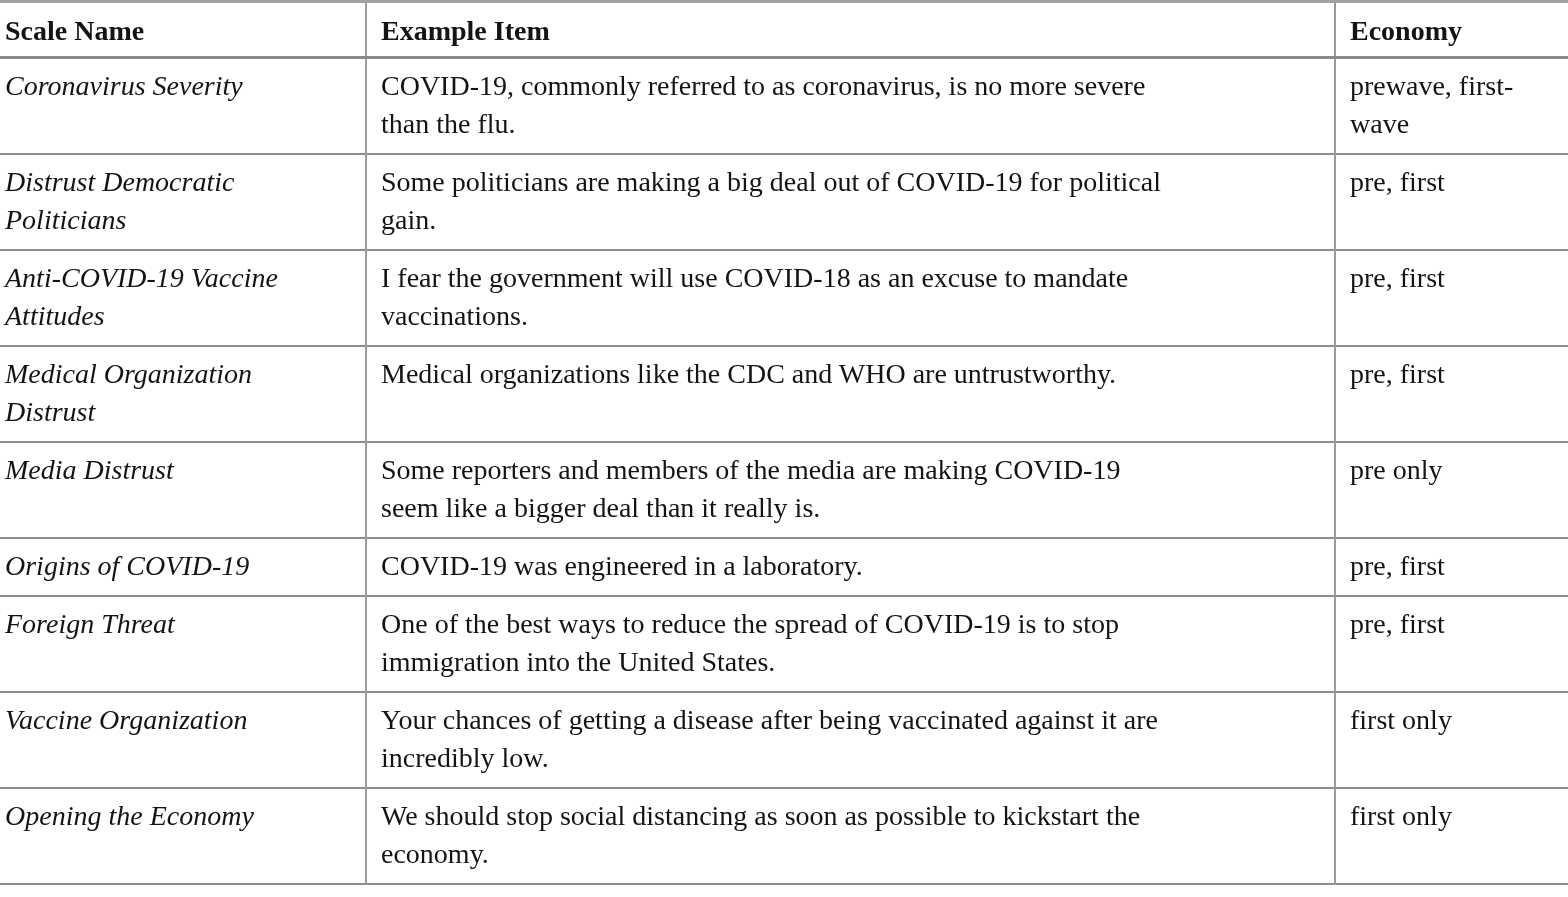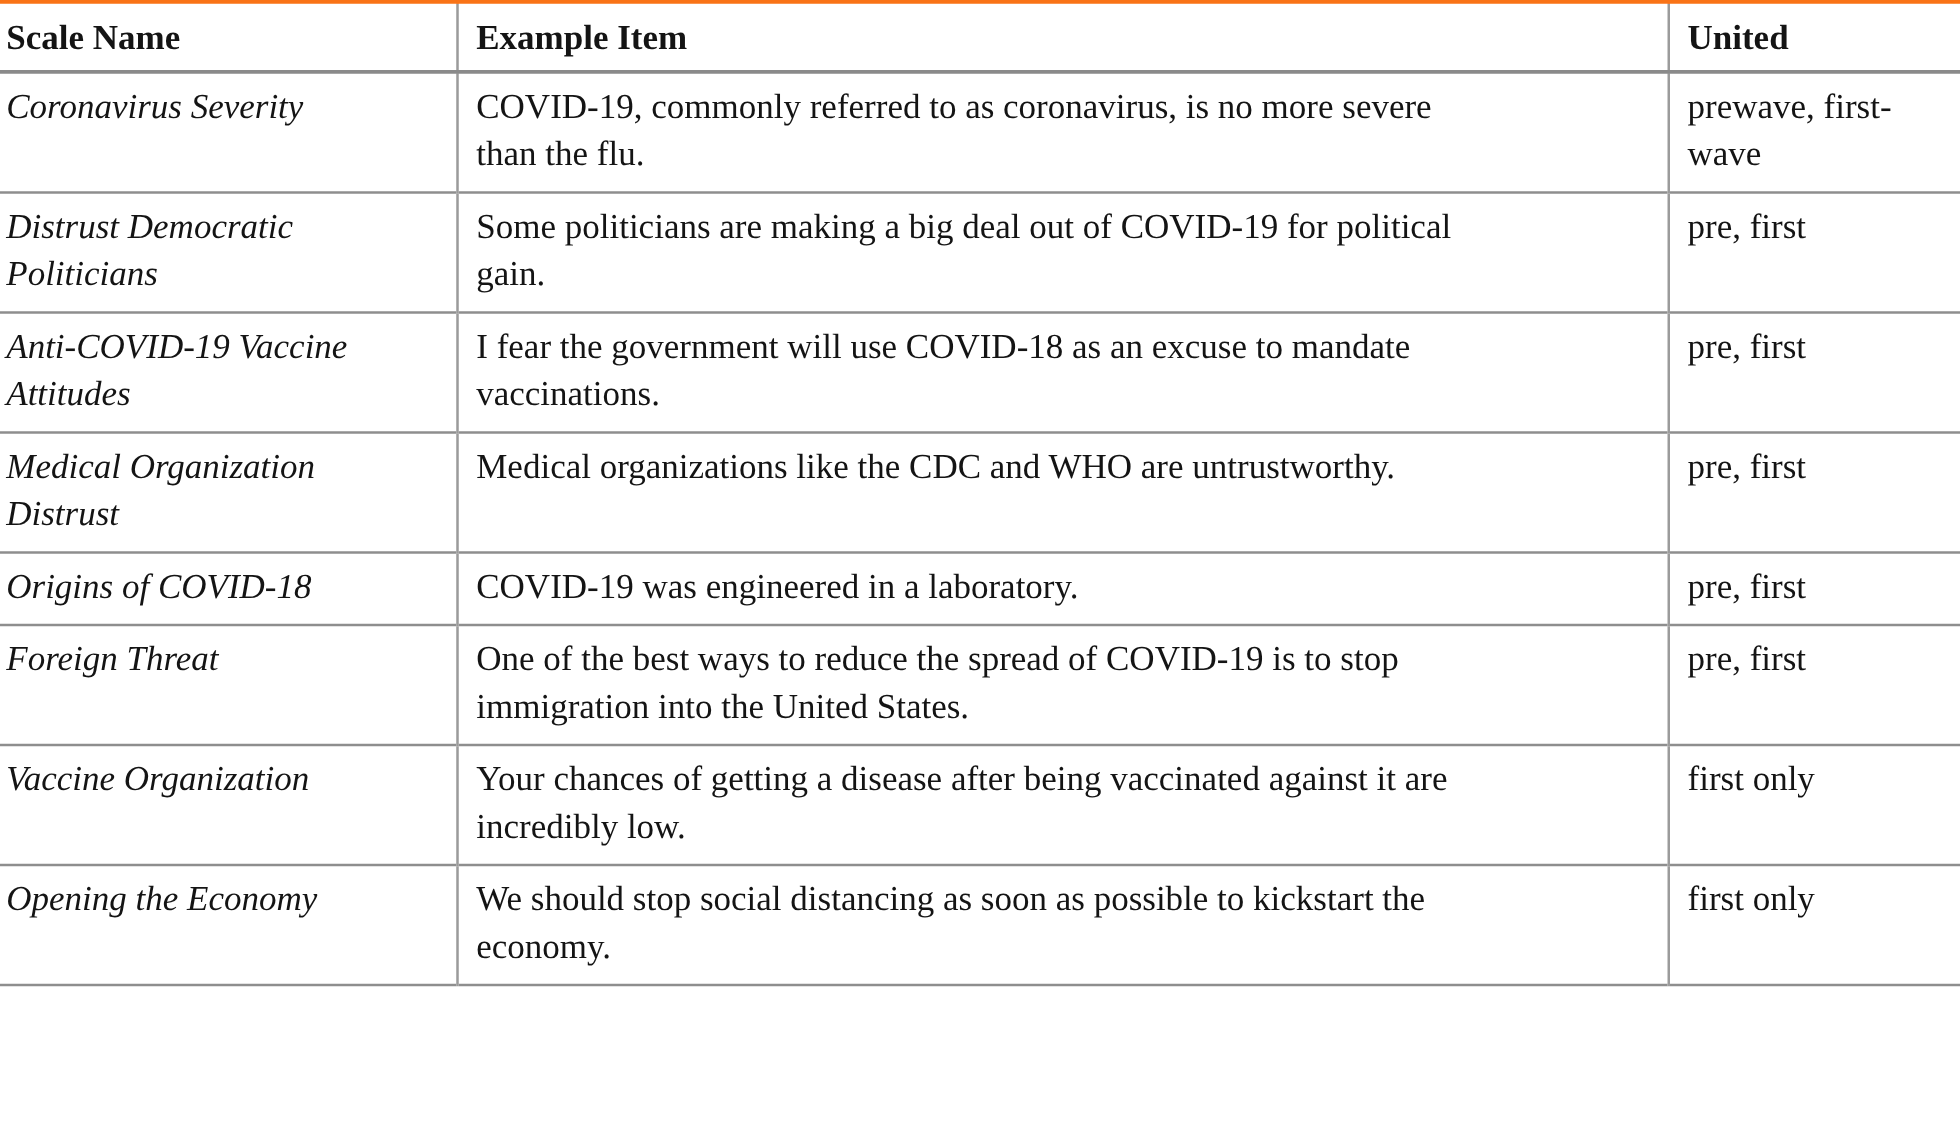--- a/index.html
+++ b/index.html
@@ -11,21 +11,21 @@
     width: 1568px;
     height: 897px;
     font-family: "Liberation Serif", serif;
     color: #141414;
     overflow: hidden;
   }
   table.scales {
     width: 1568px;
     border-collapse: collapse;
     table-layout: fixed;
-    border-top: 3px solid #f97316;
+    border-top: 3px solid #a3a3a3;
   }
   col.c-scale  { width: 366px; }
   col.c-item   { width: 969px; }
   col.c-survey { width: 233px; }
 
   th, td {
     vertical-align: top;
     text-align: left;
     font-size: 28px;
     line-height: 38px;
@@ -59,21 +59,21 @@
 <table class="scales">
   <colgroup>
     <col class="c-scale">
     <col class="c-item">
     <col class="c-survey">
   </colgroup>
   <thead>
     <tr>
       <th class="col-scale">Scale Name</th>
       <th class="col-item">Example Item</th>
-      <th class="col-survey">United</th>
+      <th class="col-survey">Economy</th>
     </tr>
   </thead>
   <tbody>
 
   <tr class="two-line">
       <td class="cell-scale">Coronavirus Severity</td>
       <td class="cell-item">COVID-19, commonly referred to as coronavirus, is no more severe
 than the flu.</td>
       <td class="cell-survey">prewave, first-
 wave</td>
@@ -91,22 +91,28 @@
       <td class="cell-item">I fear the government will use COVID-18 as an excuse to mandate
 vaccinations.</td>
       <td class="cell-survey">pre, first</td>
     </tr>
       <tr class="two-line">
       <td class="cell-scale">Medical Organization
 Distrust</td>
       <td class="cell-item">Medical organizations like the CDC and WHO are untrustworthy.</td>
       <td class="cell-survey">pre, first</td>
     </tr>
+      <tr class="two-line">
+      <td class="cell-scale">Media Distrust</td>
+      <td class="cell-item">Some reporters and members of the media are making COVID-19
+seem like a bigger deal than it really is.</td>
+      <td class="cell-survey">pre only</td>
+    </tr>
       <tr class="one-line">
-      <td class="cell-scale">Origins of COVID-18</td>
+      <td class="cell-scale">Origins of COVID-19</td>
       <td class="cell-item">COVID-19 was engineered in a laboratory.</td>
       <td class="cell-survey">pre, first</td>
     </tr>
       <tr class="two-line">
       <td class="cell-scale">Foreign Threat</td>
       <td class="cell-item">One of the best ways to reduce the spread of COVID-19 is to stop
 immigration into the United States.</td>
       <td class="cell-survey">pre, first</td>
     </tr>
       <tr class="two-line">

